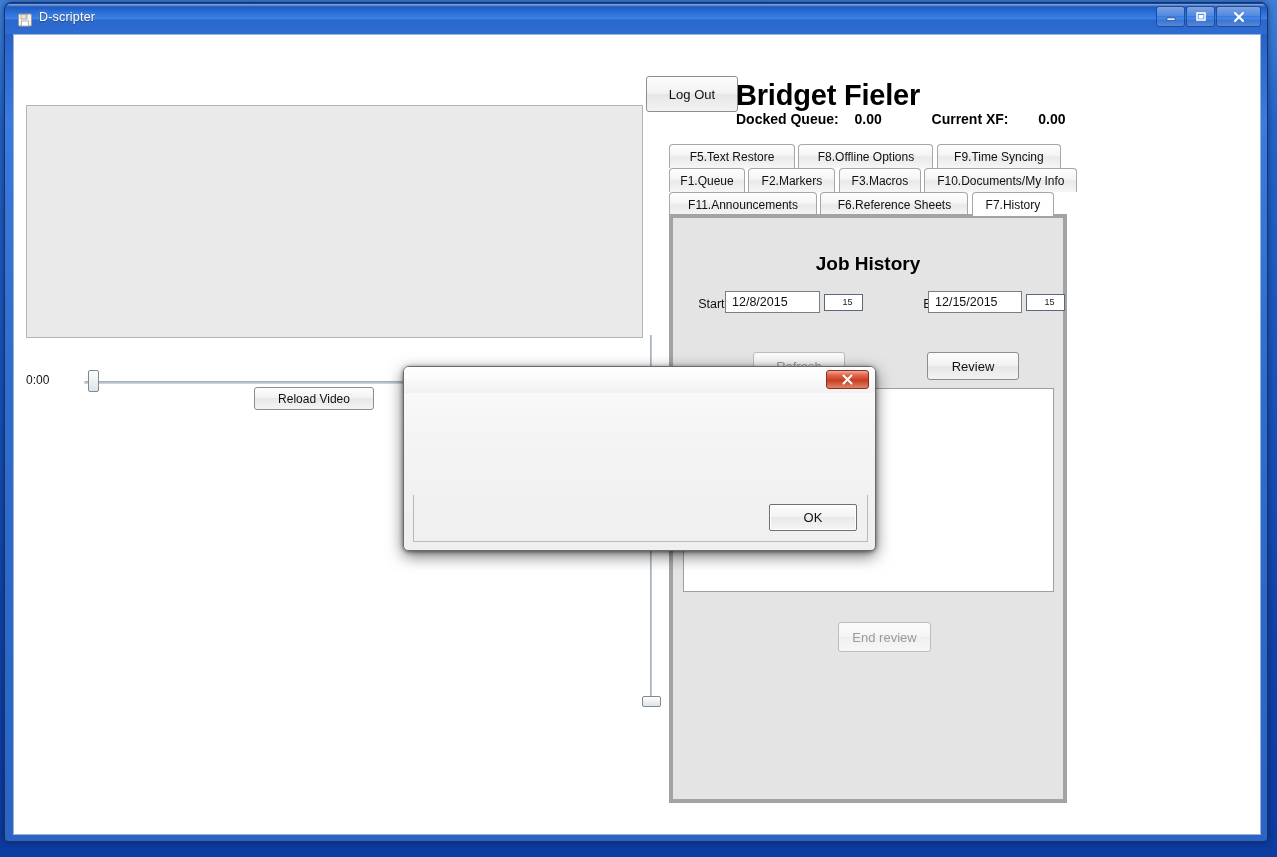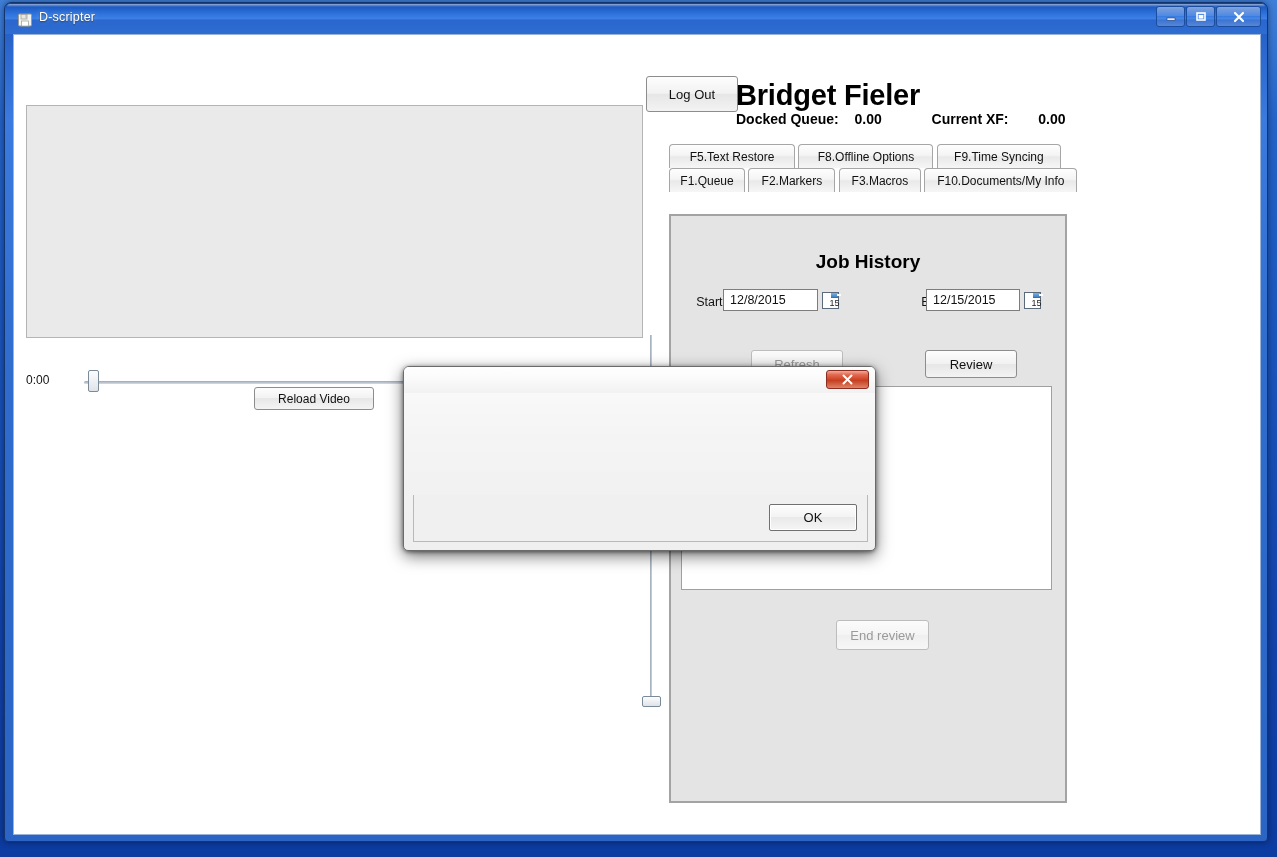--- a/index.html
+++ b/index.html
@@ -142,37 +142,37 @@
   .tab.active {
     background: #ffffff;
     border-color: #a6a6a6;
     position: relative; z-index: 5;
   }
 
   
   #tab-panel {
     position:absolute; left: 655px; top: 179px; width: 398px; height: 589px;
     background: #e4e4e4;
-    border: 2px solid #a3a3a3;
+    border: 4px solid #a3a3a3;
   }
   #panel-title {
     position:absolute; left:0; right:0; top: 35px;
     text-align:center; font-size: 19px; font-weight:bold; color:#000;
   }
   .date-label { position:absolute; font-size: 12.5px; color:#111; }
   .date-field {
     position:absolute; height: 22px;
     background:#fff; border:1px solid #7d7d7d;
     font-size: 12.5px; color:#111;
     display:flex; align-items:center; padding-left:6px;
   }
   .cal-icon {
-    position:absolute; width: 17px; height: 17px;
+    position:absolute; width: 39px; height: 17px;
     border: 1px solid #5a6a7a; background:#fff;
-    display:flex; flex-direction:column; cursor:default;padding-left:8px;
+    display:flex; flex-direction:row; cursor:default;padding-left:8px;
   }
   .cal-icon .cal-head {
     height: 5px; background: linear-gradient(180deg,#7cb2e0,#3f82c4);
     border-bottom:1px solid #5a6a7a; position:relative;
   }
   .cal-icon .cal-head::after {
     content:""; position:absolute; left:6px; top:1px; width:4px; height:2px; background:#fff;
   }
   .cal-icon .cal-body {
     flex:1; display:flex; align-items:center; justify-content:center;
@@ -319,20 +319,25 @@
           <div class="tab" style="width:126px">F5.Text Restore</div>
           <div class="tab" style="width:135px">F8.Offline Options</div>
           <div class="tab" style="width:124px">F9.Time Syncing</div>
         </div>
         <div class="tabrow r2">
           <div class="tab" style="width:76px">F1.Queue</div>
           <div class="tab" style="width:87px">F2.Markers</div>
           <div class="tab" style="width:82px">F3.Macros</div>
           <div class="tab" style="width:153px">F10.Documents/My Info</div>
         </div>
+        <div class="tabrow r3">
+          <div class="tab" style="width:148px">F11.Announcements</div>
+          <div class="tab" style="width:148px">F6.Reference Sheets</div>
+          <div class="tab active" style="width:82px">F7.History</div>
+        </div>
       </div>
 
       <div id="tab-panel">
         <div id="panel-title">Job History</div>
 
         <div class="date-label" style="left:0px; top:79px; width:55px; text-align:right;">Start:</div>
         <div class="date-field" style="left:52px; top:73px; width:95px;">12/8/2015</div>
         <div class="cal-icon" style="left:151px; top:76px;">
           <div class="cal-head"></div>
           <div class="cal-body">15</div>

